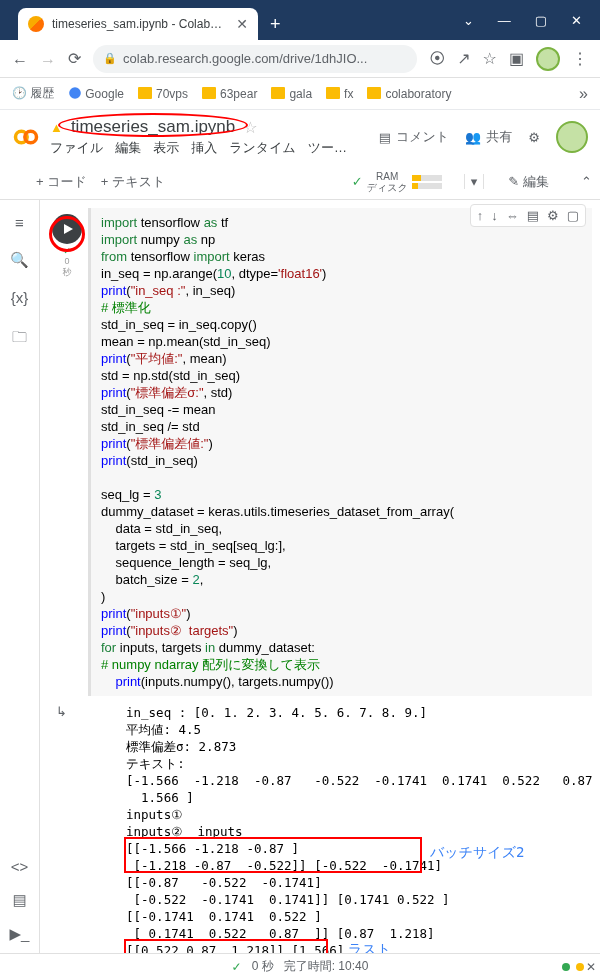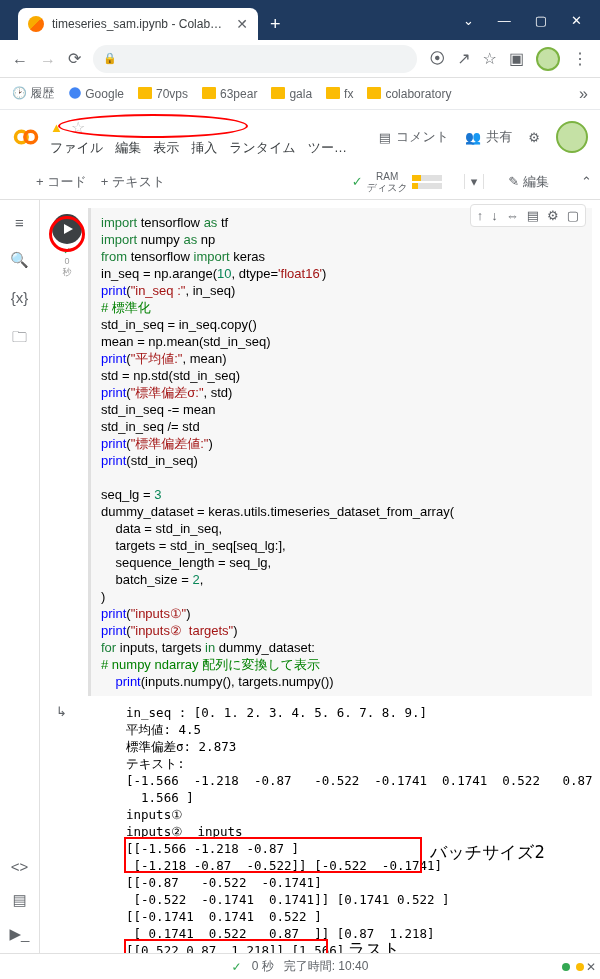--- a/index.html
+++ b/index.html
@@ -65,21 +65,21 @@
 .kw-in{color:#1a7f37}
 .kw-as{color:#1a7f37}
 .fn{color:#0000ff}
 .num{color:#098658}
 .str{color:#a31515}
 .comment{color:#008000}
 .output-block{margin-left:44px;padding:8px 10px;font-family:"Consolas",monospace;font-size:12.5px;line-height:17px;white-space:pre;color:#000;position:relative}
 .out-arrow{position:absolute;left:12px;top:8px;color:#5f6368;font-size:13px}
 .output-wrap{position:relative;padding-left:28px}
 .red-box{position:absolute;border:2px solid red}
-.red-annot{position:absolute;color:#000000;font-size:17px}
+.red-annot{position:absolute;color:#3b82f6;font-size:14px}
 .footer{height:26px;border-top:1px solid #e0e0e0;display:flex;align-items:center;justify-content:center;gap:10px;font-size:12px;color:#5f6368;position:relative}
 .footer-dot-g{position:absolute;right:30px;width:8px;height:8px;border-radius:50%;background:#34a853}
 .footer-dot-y{position:absolute;right:16px;width:8px;height:8px;border-radius:50%;background:#fbbc04}
 .footer-x{position:absolute;right:4px;font-size:12px}
 .check{color:#34a853}
 </style>
 </head>
 <body>
 
 <div class="titlebar">
@@ -98,20 +98,21 @@
     <span>✕</span>
   </div>
 </div>
 
 <div class="addr-row">
   <span class="nav-ico">←</span>
   <span class="nav-ico disabled">→</span>
   <span class="nav-ico">⟳</span>
   <div class="addr-bar">
     <span class="lock">🔒</span>
+    <span>colab.research.google.com/drive/1dhJIO...</span>
   </div>
   <span class="nav-ico">⦿</span>
   <span class="nav-ico">↗</span>
   <span class="nav-ico">☆</span>
   <span class="nav-ico">▣</span>
   <span class="avatar"></span>
   <span class="nav-ico">⋮</span>
 </div>
 
 <div class="bookmarks">
@@ -130,20 +131,21 @@
 <div class="colab-header">
   <div class="colab-logo">
     <svg viewBox="0 0 48 48">
         <circle cx="16" cy="24" r="10" fill="none" stroke="#f9ab00" stroke-width="6"></circle>
         <circle cx="32" cy="24" r="10" fill="none" stroke="#ff6f00" stroke-width="6"></circle>
       </svg>
   </div>
   <div class="doc-block" style="position:relative">
     <div class="doc-title-row">
       <span style="color:#fbbc04">▲</span>
+      <span class="doc-title">timeseries_sam.ipynb</span>
       <span class="star">☆</span>
       <div class="red-oval" style="left:8px;top:-4px;width:190px;height:24px"></div>
     </div>
     <div class="menubar">
       <span>ファイル</span>
       <span>編集</span>
       <span>表示</span>
       <span>挿入</span>
       <span>ランタイム</span>
       <span>ツー…</span>

